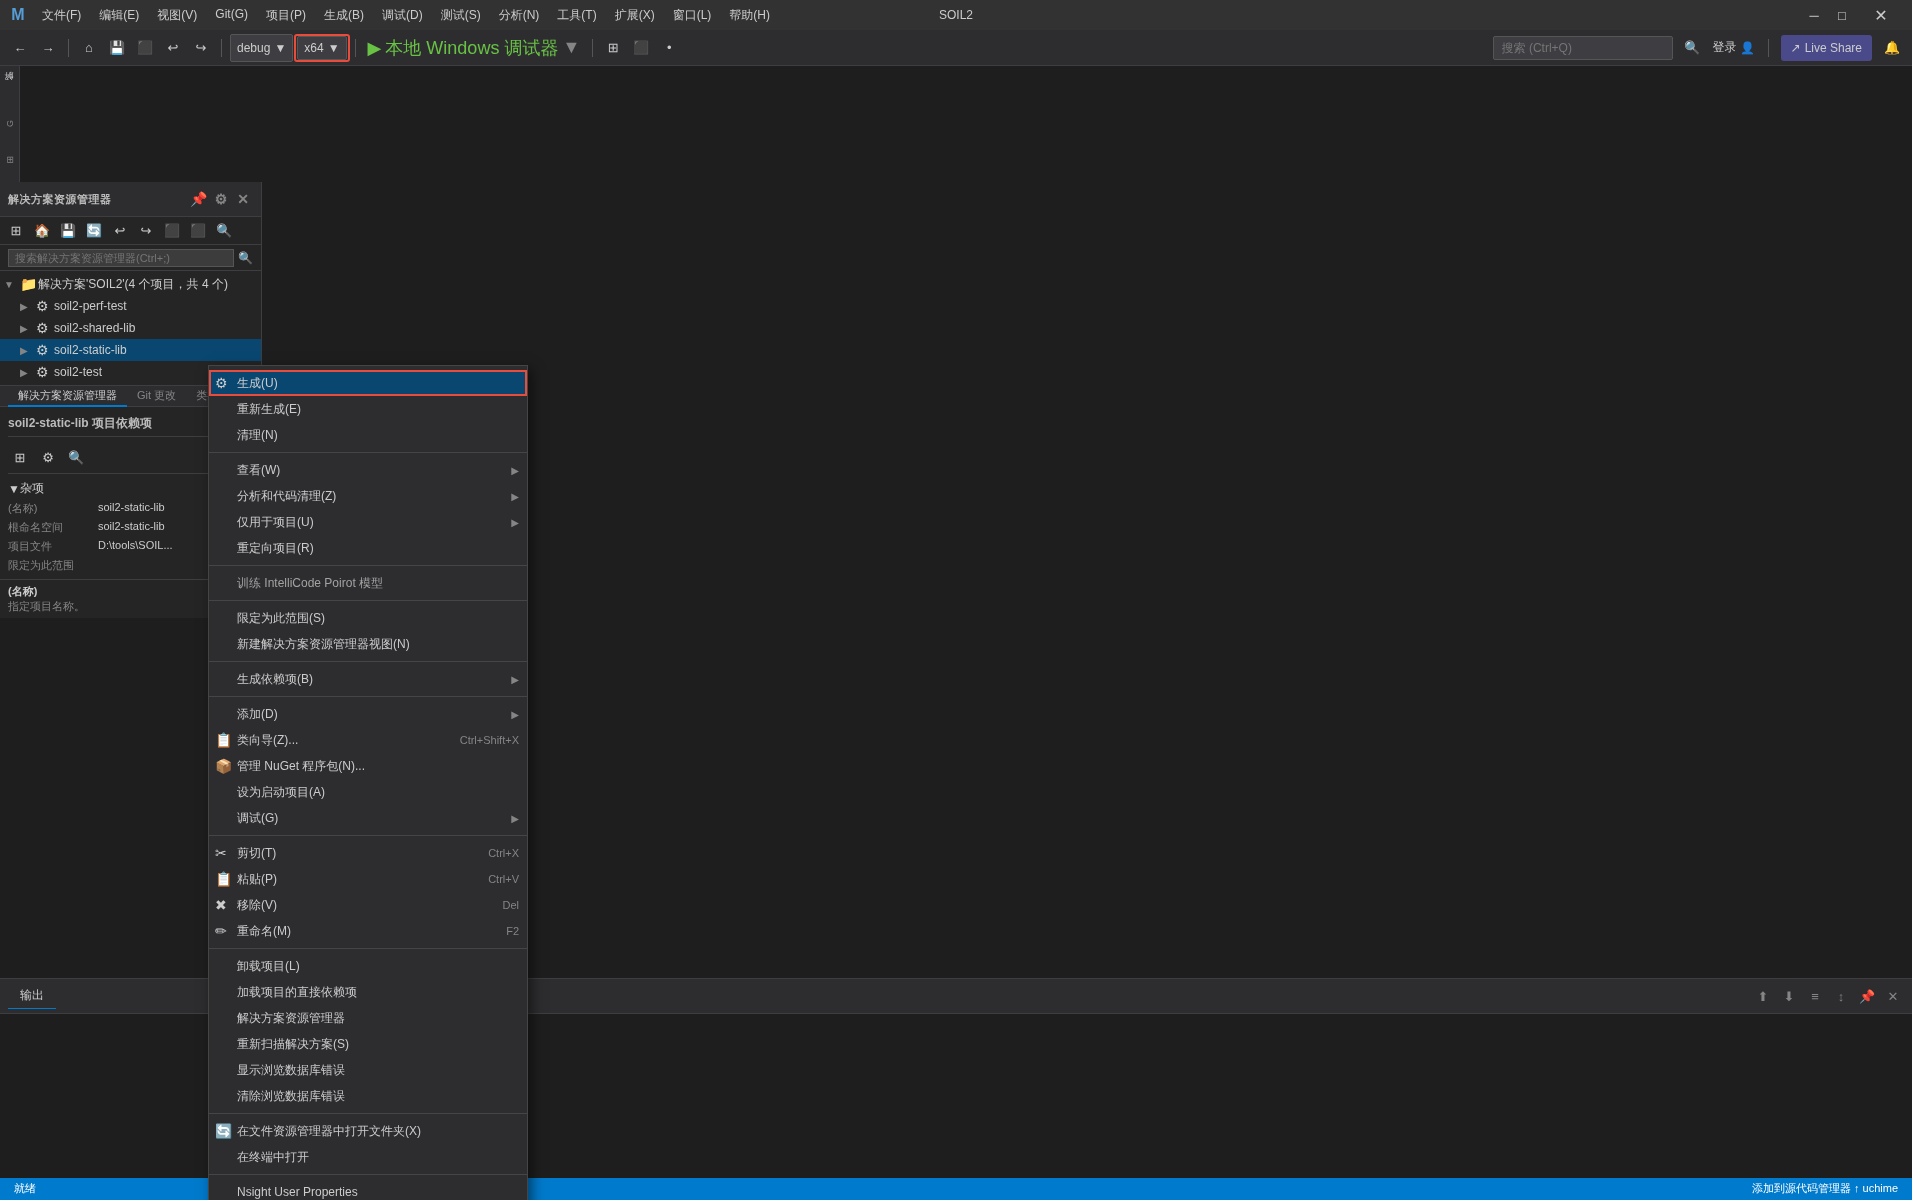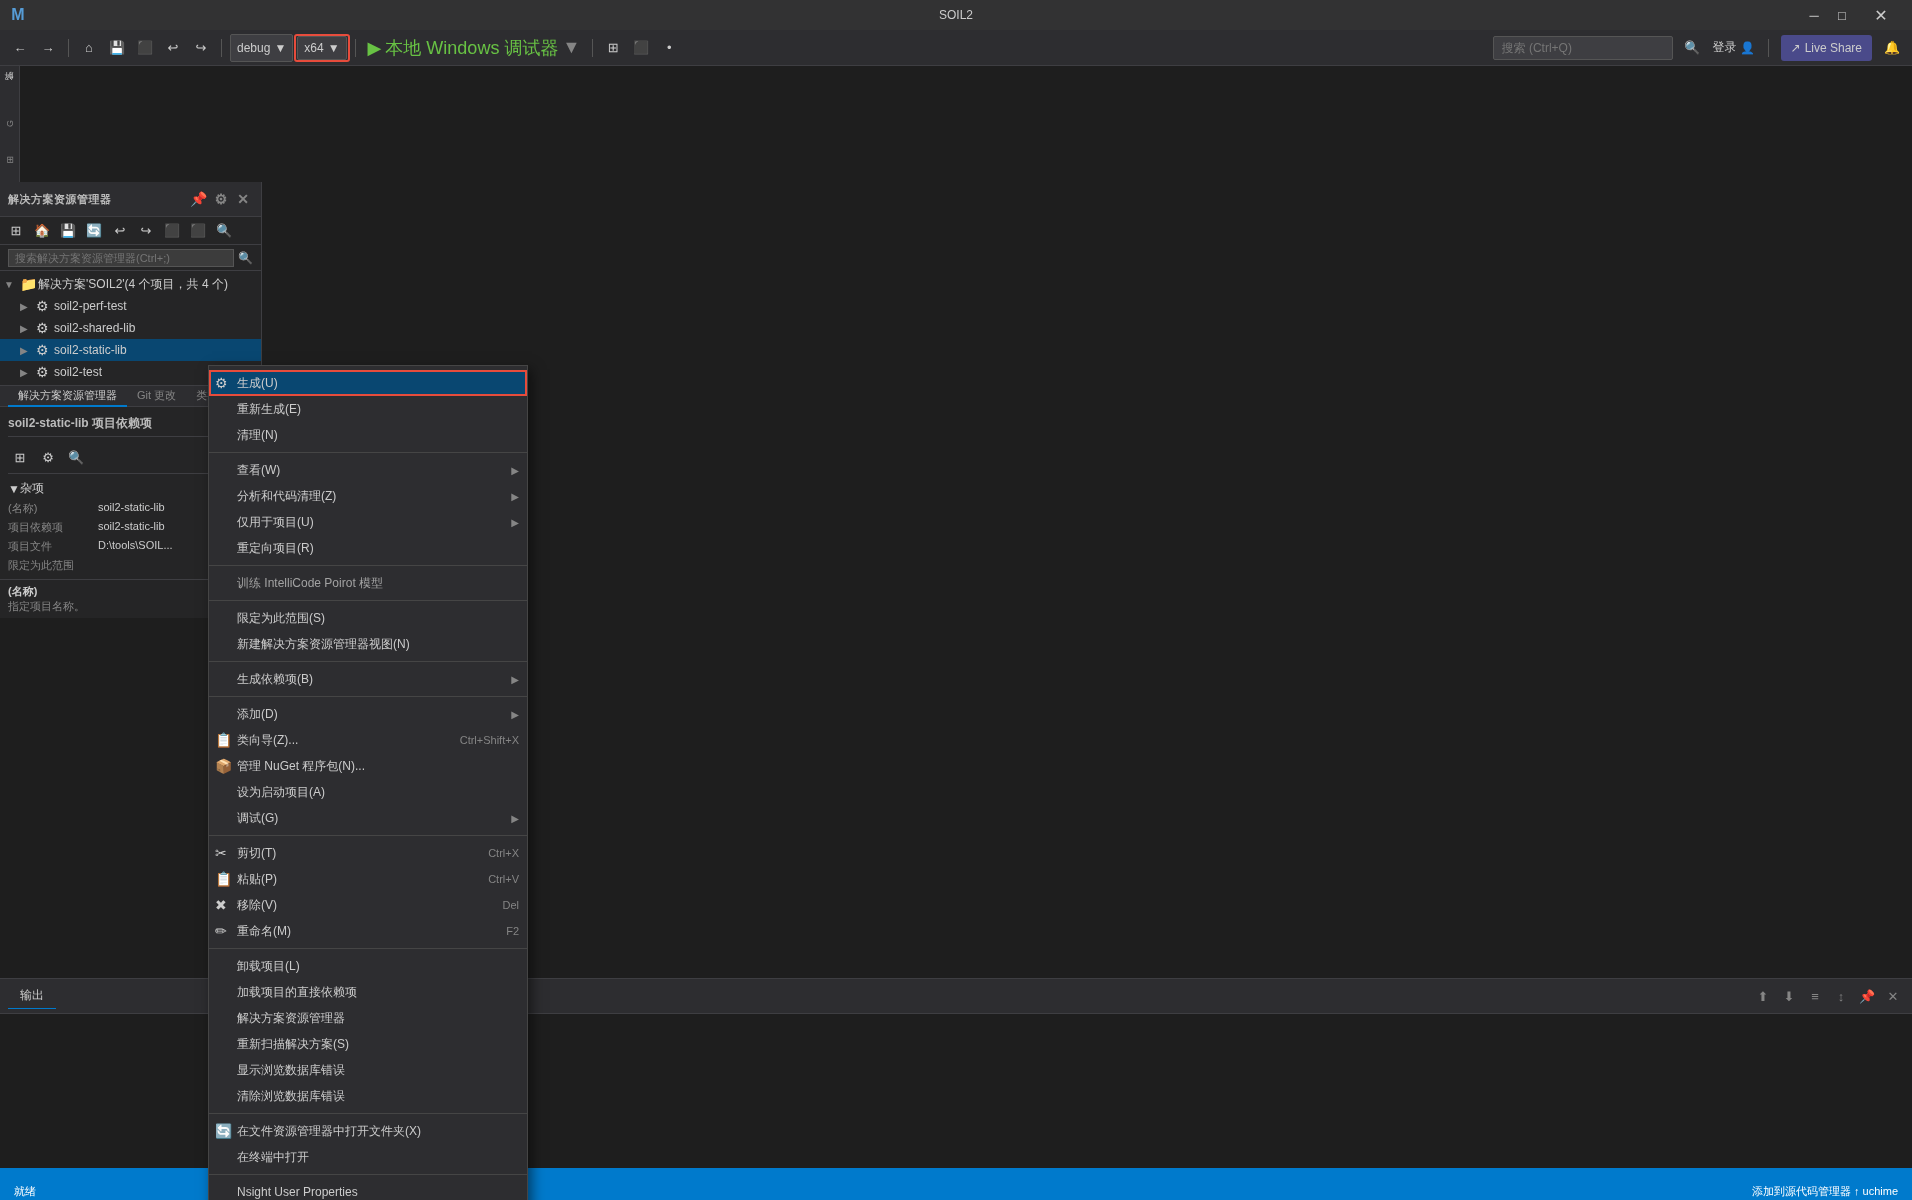--- a/index.html
+++ b/index.html
@@ -379,22 +379,22 @@
       overflow: hidden;
       text-overflow: ellipsis;
       white-space: nowrap;
     }
 
     
     .status-bar {
       height: 22px;
       background: #007acc;
       display: flex;
-      align-items: flex-start;
-      padding: 16px 8px;
+      align-items: flex-end;
+      padding: 4px 8px;
       font-size: 11px;
       color: white;
       position: absolute;
       bottom: 0;
       left: 0;
       right: 0;
     }
     .status-item {
       padding: 0 6px;
       cursor: pointer;
@@ -450,20 +450,35 @@
       cursor: pointer;
       font-size: 13px;
       color: #858585;
     }
   </style>
 </head>
 <body>
 
 <div class="title-bar">
   <div class="title-bar-icon">M</div>
+  <div class="menu-bar">
+    <span class="menu-item">文件(F)</span>
+    <span class="menu-item">编辑(E)</span>
+    <span class="menu-item">视图(V)</span>
+    <span class="menu-item">Git(G)</span>
+    <span class="menu-item">项目(P)</span>
+    <span class="menu-item">生成(B)</span>
+    <span class="menu-item">调试(D)</span>
+    <span class="menu-item">测试(S)</span>
+    <span class="menu-item">分析(N)</span>
+    <span class="menu-item">工具(T)</span>
+    <span class="menu-item">扩展(X)</span>
+    <span class="menu-item">窗口(L)</span>
+    <span class="menu-item">帮助(H)</span>
+  </div>
   <div class="title-center">SOIL2</div>
   <div class="title-controls">
     <div class="toolbar-btn">─</div>
     <div class="toolbar-btn">□</div>
     <div class="title-btn close">✕</div>
   </div>
 </div>
 
 <div class="toolbar">
   <div class="toolbar-btn">←</div>
@@ -601,21 +616,21 @@
       <div class="prop-section">
         <div class="prop-section-header">
           <span>▼</span>
           <span>杂项</span>
         </div>
         <div class="prop-row">
           <span class="prop-key">(名称)</span>
           <span class="prop-val">soil2-static-lib</span>
         </div>
         <div class="prop-row">
-          <span class="prop-key">项目依赖项</span>
+          <span class="prop-key">根命名空间</span>
           <span class="prop-val">soil2-static-lib</span>
         </div>
         <div class="prop-row">
           <span class="prop-key">项目文件</span>
           <span class="prop-val">D:\tools\SOIL...</span>
         </div>
         <div class="prop-row">
           <span class="prop-key">限定为此范围</span>
           <span class="prop-val"></span>
         </div>

